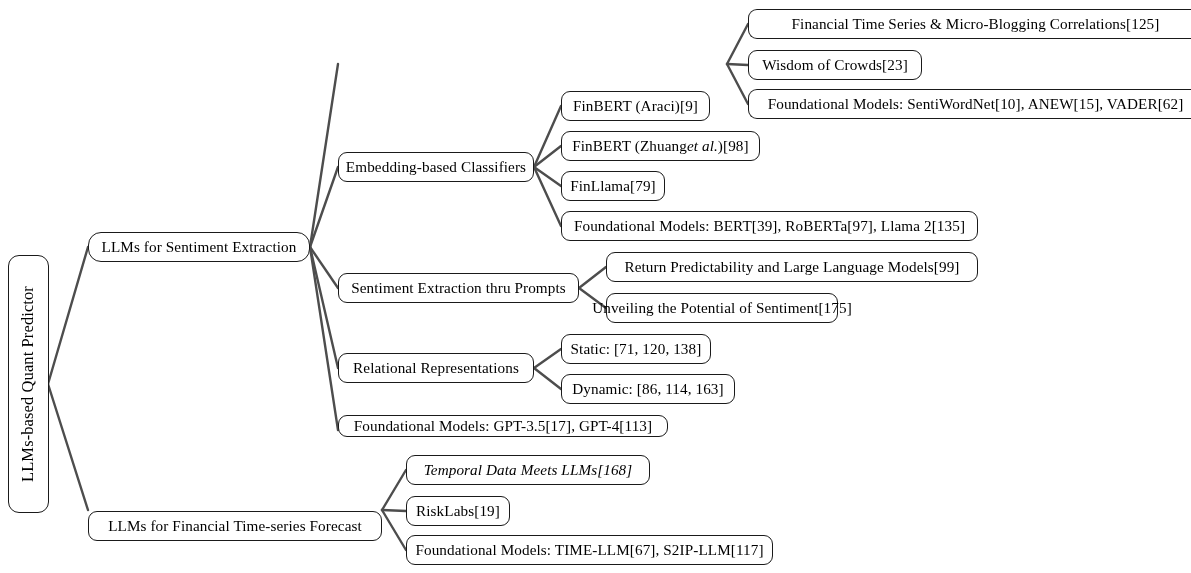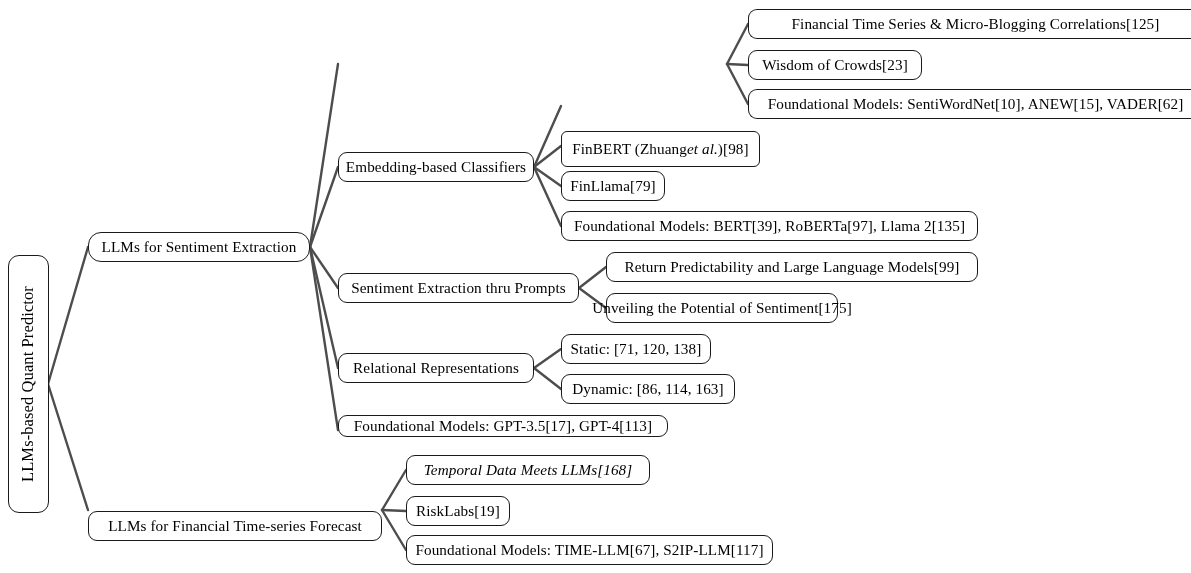--- a/index.html
+++ b/index.html
@@ -126,22 +126,25 @@
   </div>
 
   <div class="node" style="left:748px; top:50px; width:174px; height:30px;">
     <span>Wisdom of Crowds[23]</span>
   </div>
 
   <div class="node clip-right" style="left:748px; top:89px; width:455px; height:30px;">
     <span>Foundational Models: SentiWordNet[10], ANEW[15], VADER[62]</span>
   </div>
 
+  <div class="node" style="left:561px; top:91px; width:149px; height:30px;">
+    <span>FinBERT (Araci)[9]</span>
+  </div>
 
-  <div class="node" style="left:561px; top:131px; width:199px; height:36px;border-radius:6px;">
+  <div class="node" style="left:561px; top:131px; width:199px; height:30px;">
     <span>FinBERT (Zhuang </span>
       <span class="it">et al.</span>
       <span>)[98]</span>
   </div>
 
   <div class="node" style="left:561px; top:171px; width:104px; height:30px;">
     <span>FinLlama[79]</span>
   </div>
 
   <div class="node" style="left:561px; top:211px; width:417px; height:30px;">

